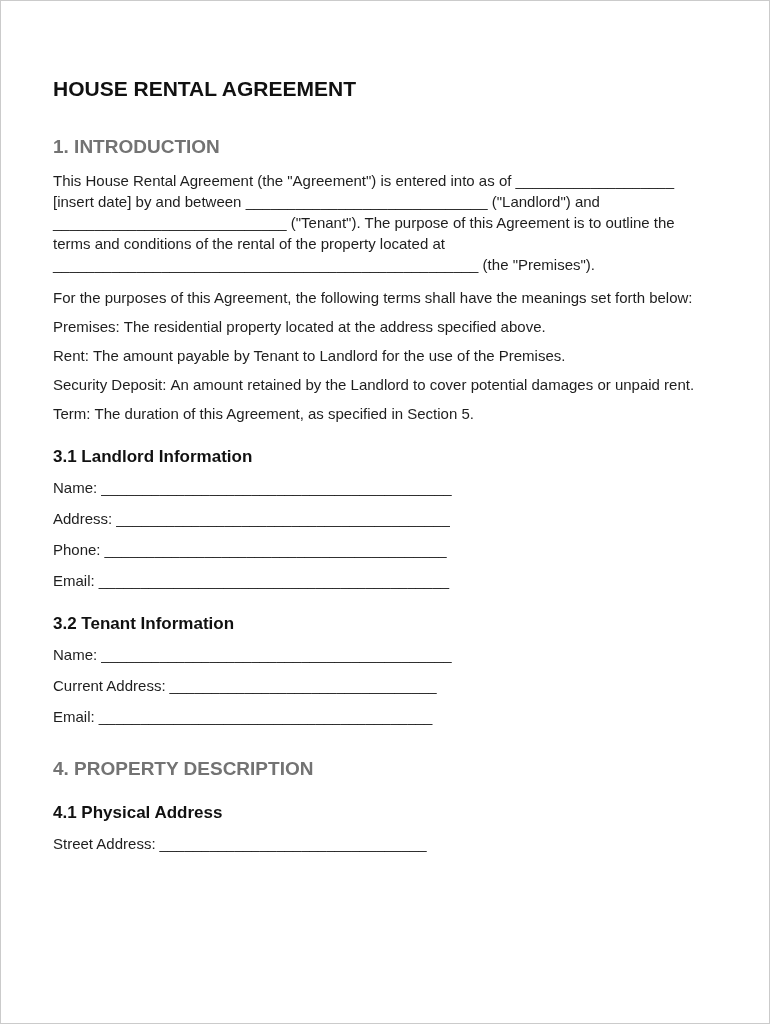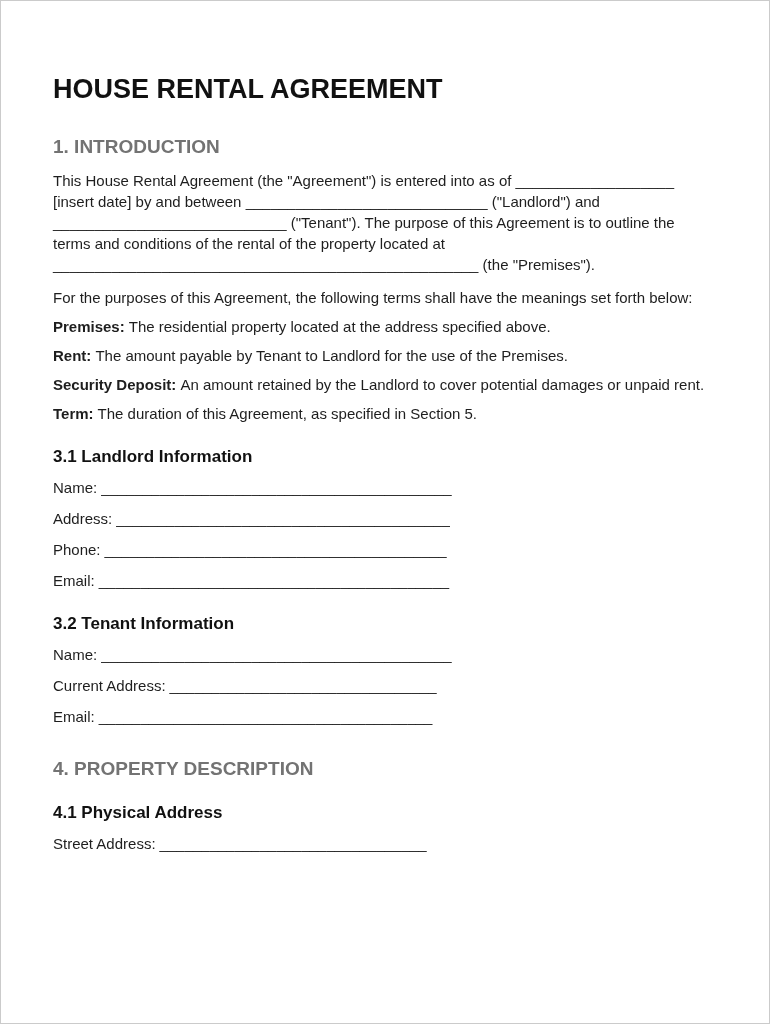--- a/index.html
+++ b/index.html
@@ -6,27 +6,27 @@
   body { font-family: "Liberation Sans", "DejaVu Sans", sans-serif; color: #1e1e1e; }
   .page {
     width: 770px;
     height: 1024px;
     box-sizing: border-box;
     background: #ffffff;
     border: 1px solid #cbcbcb;
     padding: 46px 63px 30px 52px;
     overflow: hidden;
   }
-  h1 { font-size: 27px; line-height: 32px; font-weight: bold; color: #111111; margin: 26px 0 0; }
+  h1 { font-size: 21px; line-height: 32px; font-weight: bold; color: #111111; margin: 26px 0 0; }
   h2 { font-size: 19px; line-height: 23px; font-weight: bold; color: #737373; margin: 30px 0 0; }
   h3 { font-size: 17px; line-height: 21px; font-weight: bold; color: #111111; margin: 22px 0 0; }
   p  { font-size: 15px; line-height: 21px; margin: 12px 0 0; }
   p.def   { margin-top: 8px; }
   p.field { margin-top: 10px; }
-  .term { font-weight: bold; }
+  .term { font-weight: normal; }
   .sep  { margin-left: 0.27em; }
 </style>
 </head>
 <body>
 
 <div class="page">
 
   <h1>HOUSE RENTAL AGREEMENT</h1>
 
   <section>

